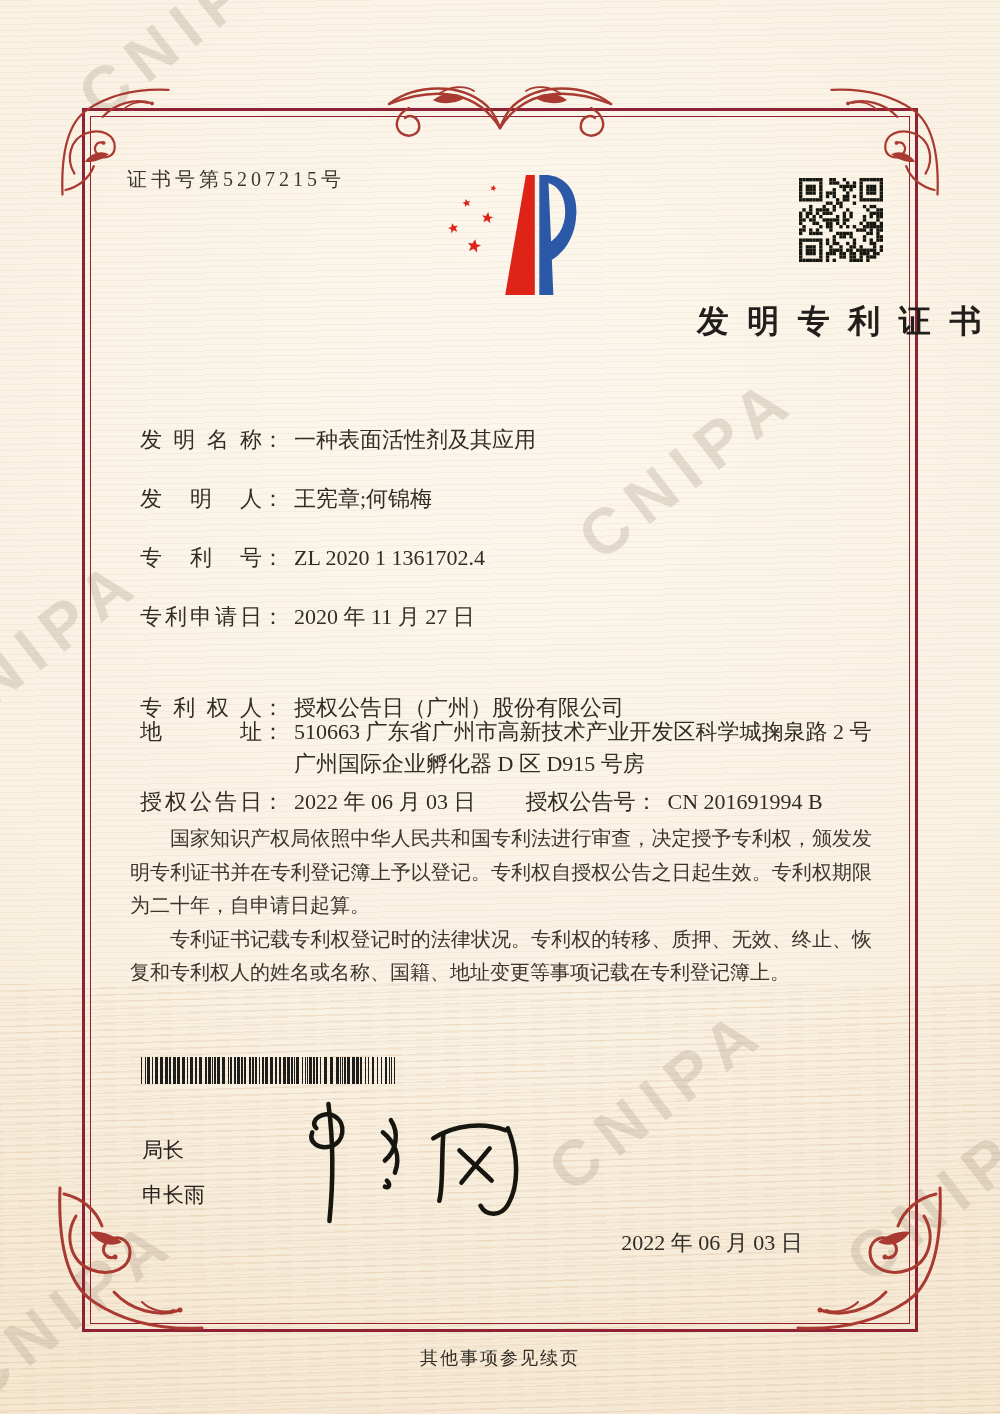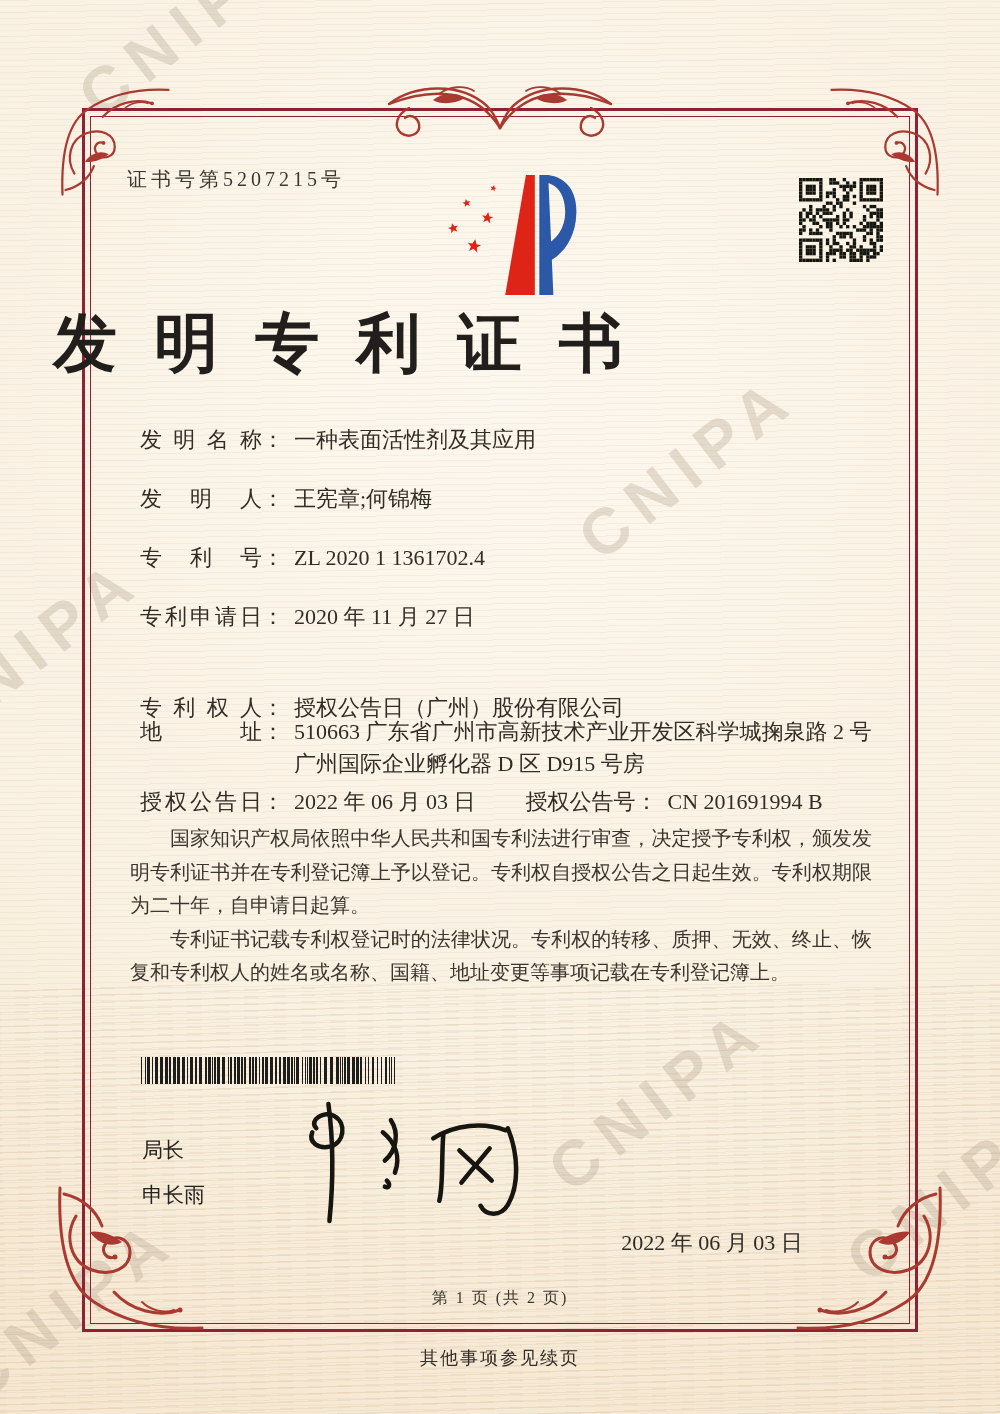--- a/index.html
+++ b/index.html
@@ -18,22 +18,22 @@
   .frame-outer{position:absolute;left:82px;top:108px;right:82px;bottom:82px;
     border:3.5px solid var(--border,#8e2134);}
   .frame-inner{position:absolute;left:90px;top:116px;right:90px;bottom:90px;
     border:1.5px solid var(--border,#8e2134);}
   .flourish{position:absolute;color:var(--ornament,#a93a31);}
   .cert-no{position:absolute;left:127px;top:166px;font-size:20px;letter-spacing:4px;color:#3c362f;}
   .logo{position:absolute;left:50%;top:172px;transform:translateX(-50%);}
   .logo-red{fill:var(--logo_red,#de2317);}
   .logo-blue{fill:var(--logo_blue,#2b59a8);}
   .qr{position:absolute;left:799px;top:178px;width:84px;height:84px;fill:#15150f;}
-  .title{position:absolute;left:0;right:0;top:300px;text-align:left;font-size:64px;font-weight:bold;
-    letter-spacing:0.58em;text-indent:0.58em;color:#211e1b;padding-left:16px;}
+  .title{position:absolute;left:0;right:0;top:300px;text-align:right;font-size:32px;font-weight:bold;
+    letter-spacing:0.58em;text-indent:0.58em;color:#211e1b;}
   .f-row{position:absolute;left:140px;display:flex;align-items:flex-start;font-size:22px;line-height:32px;color:#322c26;}
   .f-label{width:122px;text-align:justify;text-align-last:justify;flex:none;}
   .f-colon{flex:none;margin-right:10px;}
   .f-value{max-width:585px;}
   .grant-b{margin-left:50px;display:flex;}
   .paras{position:absolute;left:130px;right:128px;top:822px;}
   .paras p{margin:0;font-size:20px;line-height:33.5px;text-indent:2em;text-align:justify;color:#3b352d;}
   .barcode{position:absolute;left:141px;top:1057px;height:27px;display:flex;align-items:stretch;}
   .barcode i{background:var(--barcode,#1d1d1b);}
   .barcode b{background:transparent;}
@@ -637,17 +637,16 @@
       <path d="M160,40 C182,26 210,24 232,32"></path>
       <path d="M170,36 C168,62 170,88 166,102"></path>
       <path d="M234,30 C244,54 246,86 234,106 C227,118 212,117 207,107"></path>
       <path d="M186,52 C196,62 208,72 218,82"></path>
       <path d="M216,50 C206,62 196,74 188,84"></path>
     </g>
   </svg>
 
   <div class="issue-date">2022 年 06 月 03 日</div>
 
-  <div class="page-info">第 1 页 (共 2 页)</div>
 
   <div class="footer-note">其他事项参见续页</div>
 
 </div>
 
 </body></html>

